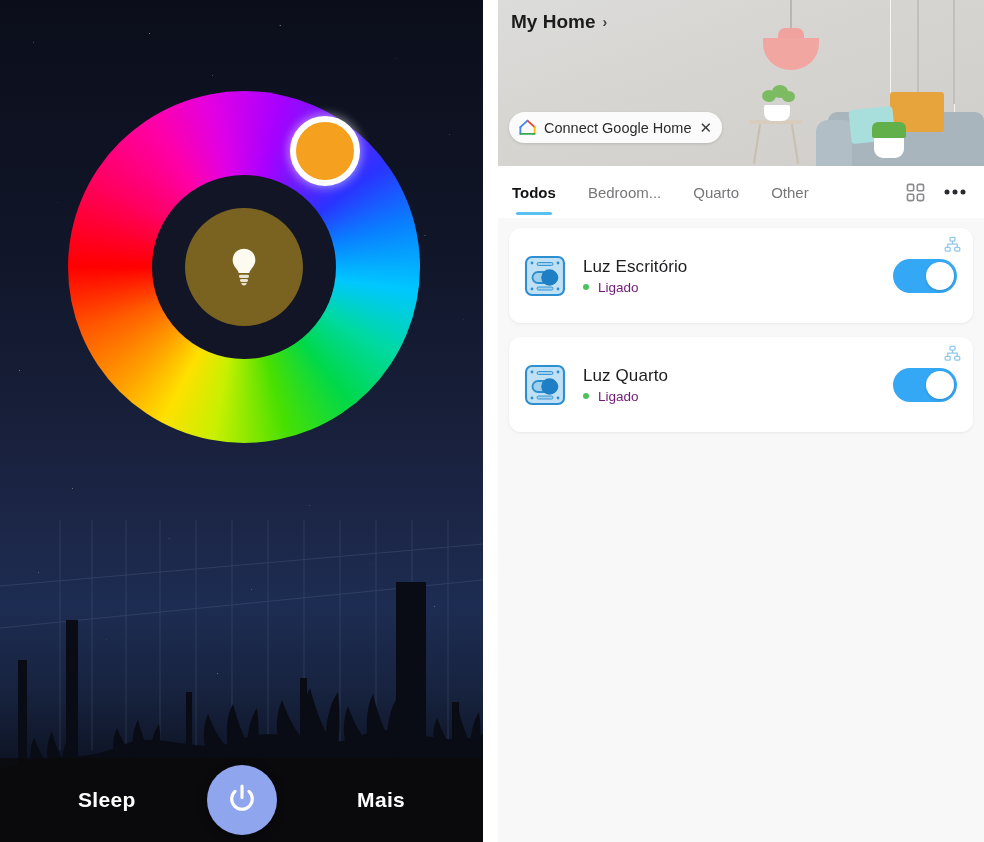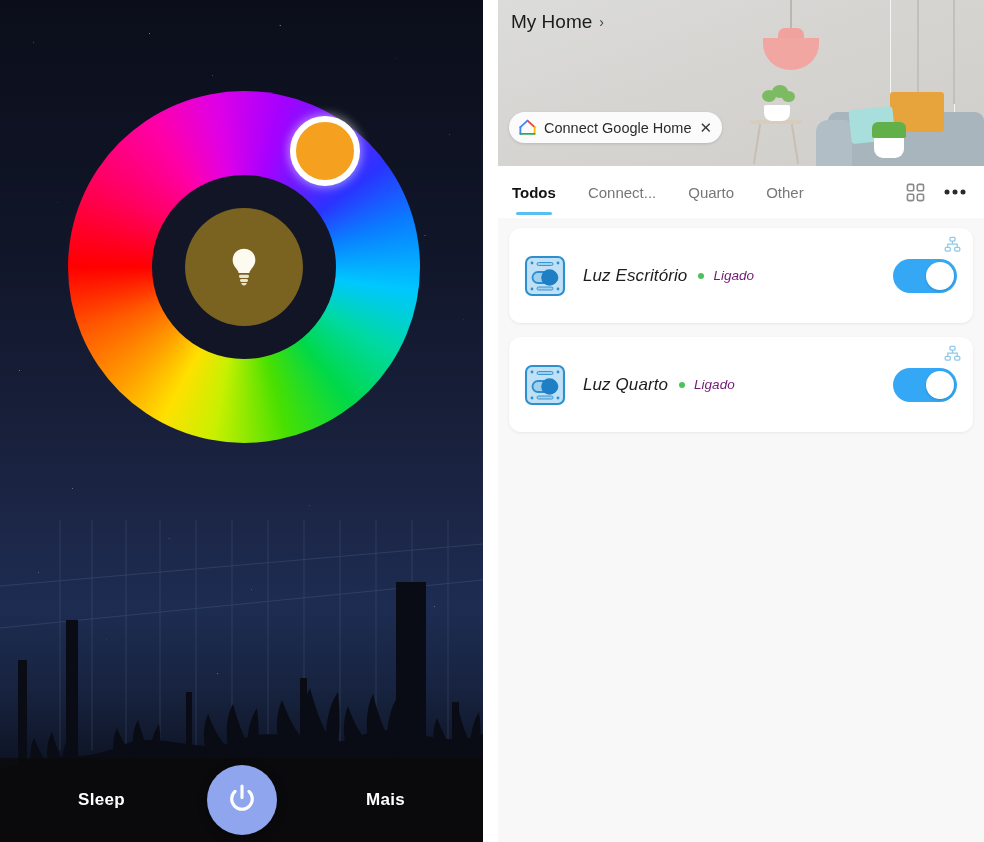--- a/index.html
+++ b/index.html
@@ -112,21 +112,21 @@
     letter-spacing:.2px; text-align:left;
   }
 
   
   #bottom-bar {
     position:absolute; left:0; bottom:0; width:483px; height:84px;
     background:rgba(10,10,12,.78);
     display:flex; align-items:center; justify-content:space-between;
     padding:0 78px;
   }
-  .bottom-label { color:#ffffff; font-size:17px; font-weight:bold; letter-spacing:.3px; }
+  .bottom-label { color:#ffffff; font-size:21px; font-weight:bold; letter-spacing:.3px; }
   #power-button {
     position:absolute; left:50%; top:50%; transform:translate(-50%,-50%);
     width:70px; height:70px; border-radius:50%;
     background:#8fa6ef;
     display:flex; align-items:center; justify-content:center;
     box-shadow:0 2px 10px rgba(0,0,0,.35);
   }
 
   
   #panel-gap { width:15px; height:842px; background:#ffffff; }
@@ -139,21 +139,21 @@
   
   #hero {
     position:relative; width:486px; height:166px;
     background:linear-gradient(160deg,#dcdcda 0%,#d6d5d2 40%,#cfcecb 100%);
     overflow:hidden;
   }
   .hero-wall-line { position:absolute; top:0; width:1px; height:166px; background:rgba(255,255,255,.75); }
   #home-title {
     position:absolute; left:13px; top:11px; z-index:5;
     display:flex; align-items:center; gap:7px;
-    font-size:19px; color:#1c1c1c;
+    font-size:19px; color:#1c1c1c;font-weight:bold;
   }
   .chevron-right { font-size:14px; color:#444; line-height:1; }
   #google-home-chip {
     position:absolute; left:11px; top:112px; z-index:5;
     height:31px; padding:0 10px 0 9px;
     background:#fbfbfb; border-radius:16px;
     display:flex; align-items:center; gap:7px;
     box-shadow:0 1px 3px rgba(0,0,0,.13);
   }
   .chip-text { font-size:14.5px; color:#2b2b2b; }
@@ -191,21 +191,21 @@
 
   
   #device-list { padding:10px 11px 0 11px; }
   .device-card {
     position:relative; background:#ffffff; border-radius:12px;
     height:95px; margin-bottom:14px;
     display:flex; align-items:center; padding:0 16px 0 14px;
     box-shadow:0 1px 3px rgba(0,0,0,.07);
   }
   .device-icon { flex:0 0 44px; width:44px; height:44px; margin-right:16px; }
-  .device-text { flex:1 1 auto; display:flex; flex-direction:row; gap:11px;font-style:italic; }
+  .device-text { flex:1 1 auto; display:flex; flex-direction:column; gap:3px; }
   .device-name { font-size:17px; color:#1d1d1f; letter-spacing:.1px; }
   .device-status-row { display:flex; align-items:center; gap:9px; }
   .status-dot { width:6px; height:6px; border-radius:50%; background:#4cc25e; }
   .device-status { font-size:13.5px; color:#701a75; }
   .toggle {
     flex:0 0 64px; width:64px; height:34px; border-radius:17px;
     background:#35a8f5; position:relative;
   }
   .toggle-knob {
     position:absolute; top:3px; right:3px;
@@ -338,21 +338,21 @@
         <span class="chip-text">Connect Google Home</span>
         <span class="chip-close">✕</span>
       </div>
     </div>
 
     <div id="tab-bar">
       <div class="room-tab active">
         <span>Todos</span>
         <span class="tab-underline" style="background: rgb(88, 192, 240);"></span>
       </div>
-      <div class="room-tab">Connect...</div>
+      <div class="room-tab">Bedroom...</div>
       <div class="room-tab">Quarto</div>
       <div class="room-tab">Other</div>
       <div id="tab-spacer"></div>
       <div class="tab-icon-btn">
         <svg width="19" height="19" viewBox="0 0 20 20">
           <g fill="none" stroke="#8a8a8e" stroke-width="1.7">
             <rect x="1.5" y="1.5" width="6.6" height="6.6" rx="1.6"></rect>
             <rect x="11.9" y="1.5" width="6.6" height="6.6" rx="1.6"></rect>
             <rect x="1.5" y="11.9" width="6.6" height="6.6" rx="1.6"></rect>
             <rect x="11.9" y="11.9" width="6.6" height="6.6" rx="1.6"></rect>

